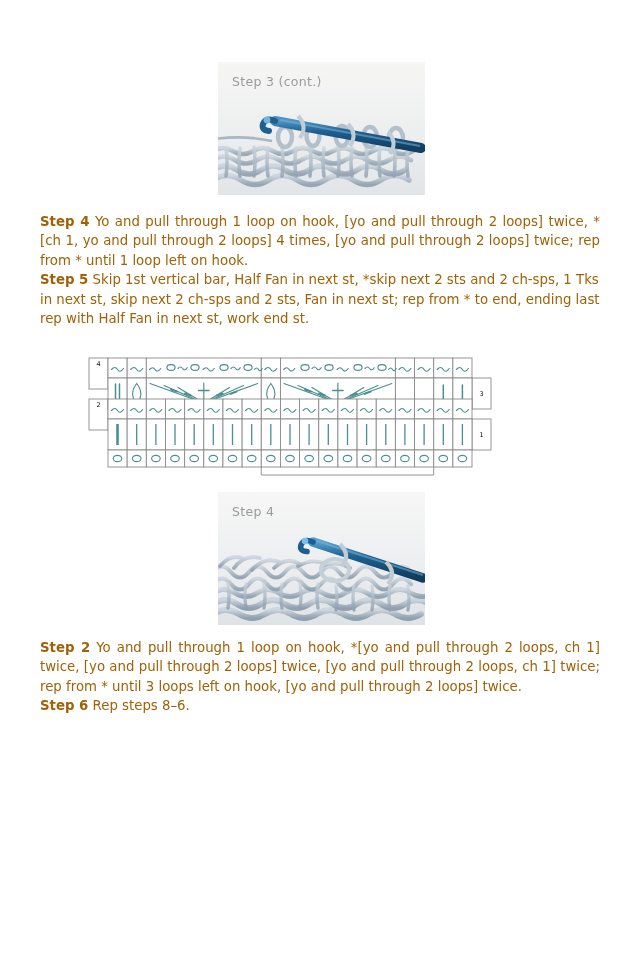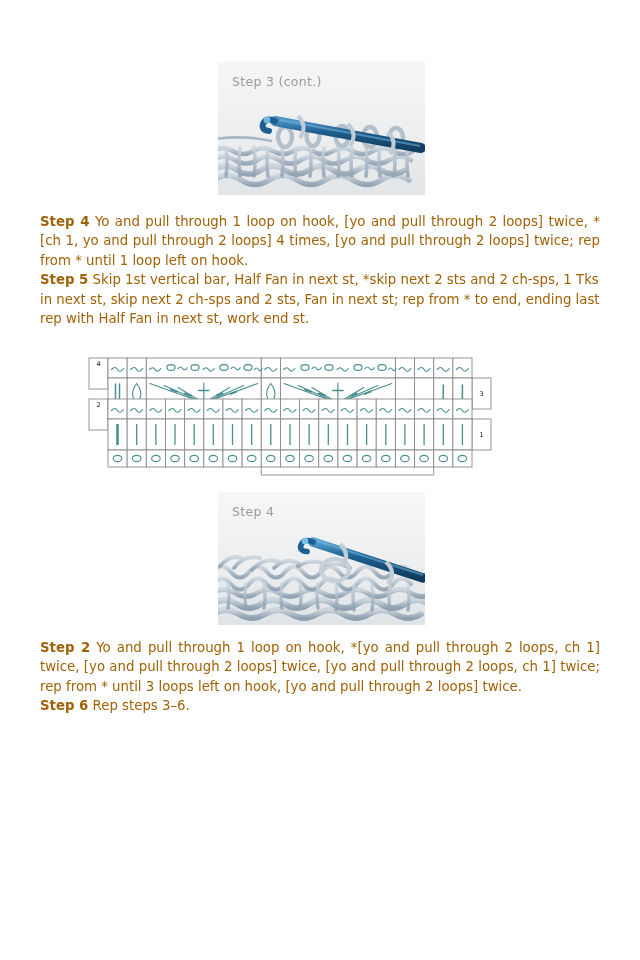--- a/index.html
+++ b/index.html
@@ -517,17 +517,17 @@
       <g stroke="#c2ccd5" stroke-width="4.2" fill="none">
         <path d="M122 52 q11 11 2 22"></path>
         <path d="M168 70 q11 10 2 22"></path>
       </g>
     </svg>
     <div class="photo-label">Step 4</div>
   </div>
 
   <div class="steps steps-2">
     <p class="step-p"><span class="step-lbl">Step 2</span><span> Yo and pull through 1 loop on hook, *[yo and pull through 2 loops, ch 1] twice, [yo and pull through 2 loops] twice, [yo and pull through 2 loops, ch 1] twice; rep from * until 3 loops left on hook, [yo and pull through 2 loops] twice.</span></p>
-    <p class="step-p"><span class="step-lbl">Step 6</span><span> Rep steps 3–6.</span></p>
+    <p class="step-p"><span class="step-lbl">Step 6</span><span> Rep steps 8–6.</span></p>
   </div>
 
 
 </div>
 
 </body></html>

